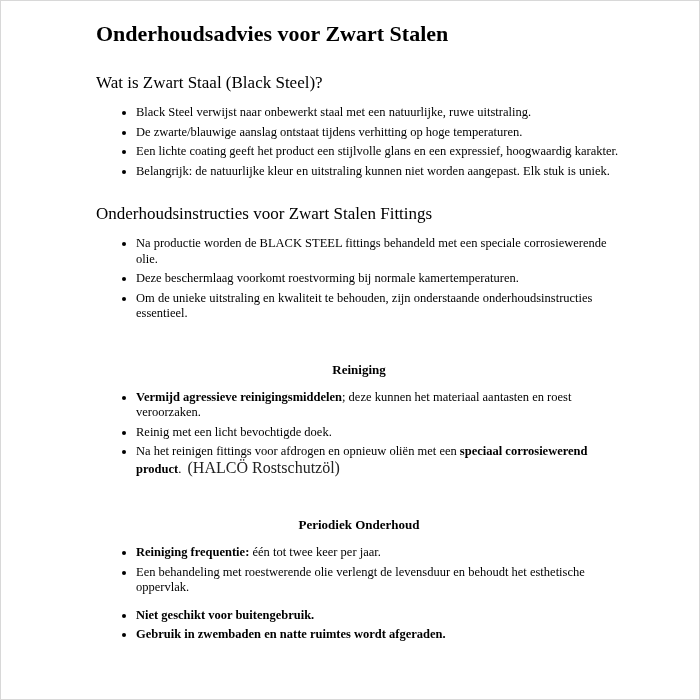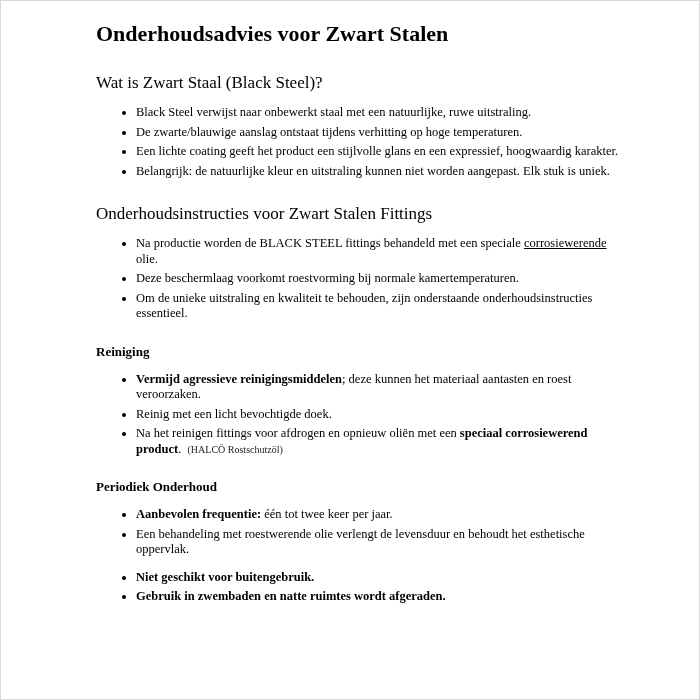--- a/index.html
+++ b/index.html
@@ -31,34 +31,35 @@
   h2.section-heading {
     font-size: 17px;
     line-height: 21px;
     font-weight: normal;
     margin: 24px 0 0 0;
   }
   h3.sub-heading {
     font-size: 13px;
     line-height: 16px;
     font-weight: bold;
-    margin: 22px 0 0 0;
+    margin: 40px 0 0 0;
+    text-align: center;
   }
   ul.bullet-list {
     margin: 12px 0 0 0;
     padding: 0 0 0 40px;
   }
   ul.bullet-list li {
     font-size: 12.5px;
     line-height: 15.5px;
     margin: 0 0 4px 0;
   }
   .b { font-weight: bold; text-align: center; }
-  .u { text-decoration: underline; }
-  .s { font-size: 10px; color: #222222; }
+  .u { }
+  .s { font-size: 16px; color: #222222; }
 </style>
 </head>
 <body>
 
 <div class="page">
   <h1 class="doc-title">
     <div>Onderhoudsadvies voor Zwart Stalen</div>
   </h1>
   <main>
       <h2 class="section-heading">Wat is Zwart Staal (Black Steel)?</h2>
@@ -75,21 +76,21 @@
         <li><span>Om de unieke uitstraling en kwaliteit te behouden, zijn onderstaande onderhoudsinstructies essentieel.</span></li>
       </ul>
       <h3 class="sub-heading">Reiniging</h3>
       <ul class="bullet-list">
         <li><span class="b">Vermijd agressieve reinigingsmiddelen</span><span>; deze kunnen het materiaal aantasten en roest veroorzaken.</span></li>
         <li><span>Reinig met een licht bevochtigde doek.</span></li>
         <li><span>Na het reinigen fittings voor afdrogen en opnieuw oliën met een </span><span class="b">speciaal corrosiewerend product</span><span>. </span><span class="s">(HALCÖ Rostschutzöl)</span></li>
       </ul>
       <h3 class="sub-heading">Periodiek Onderhoud</h3>
       <ul class="bullet-list">
-        <li><span class="b">Aanbevolen frequentie:</span><span> één tot twee keer per jaar.</span></li>
+        <li><span class="b">Reiniging frequentie:</span><span> één tot twee keer per jaar.</span></li>
         <li><span>Een behandeling met roestwerende olie verlengt de levensduur en behoudt het esthetische oppervlak.</span></li>
       </ul>
       <ul class="bullet-list">
         <li><span class="b">Niet geschikt voor buitengebruik.</span></li>
         <li><span class="b">Gebruik in zwembaden en natte ruimtes wordt afgeraden.</span></li>
       </ul>
     </main>
 </div>
 
 </body></html>

